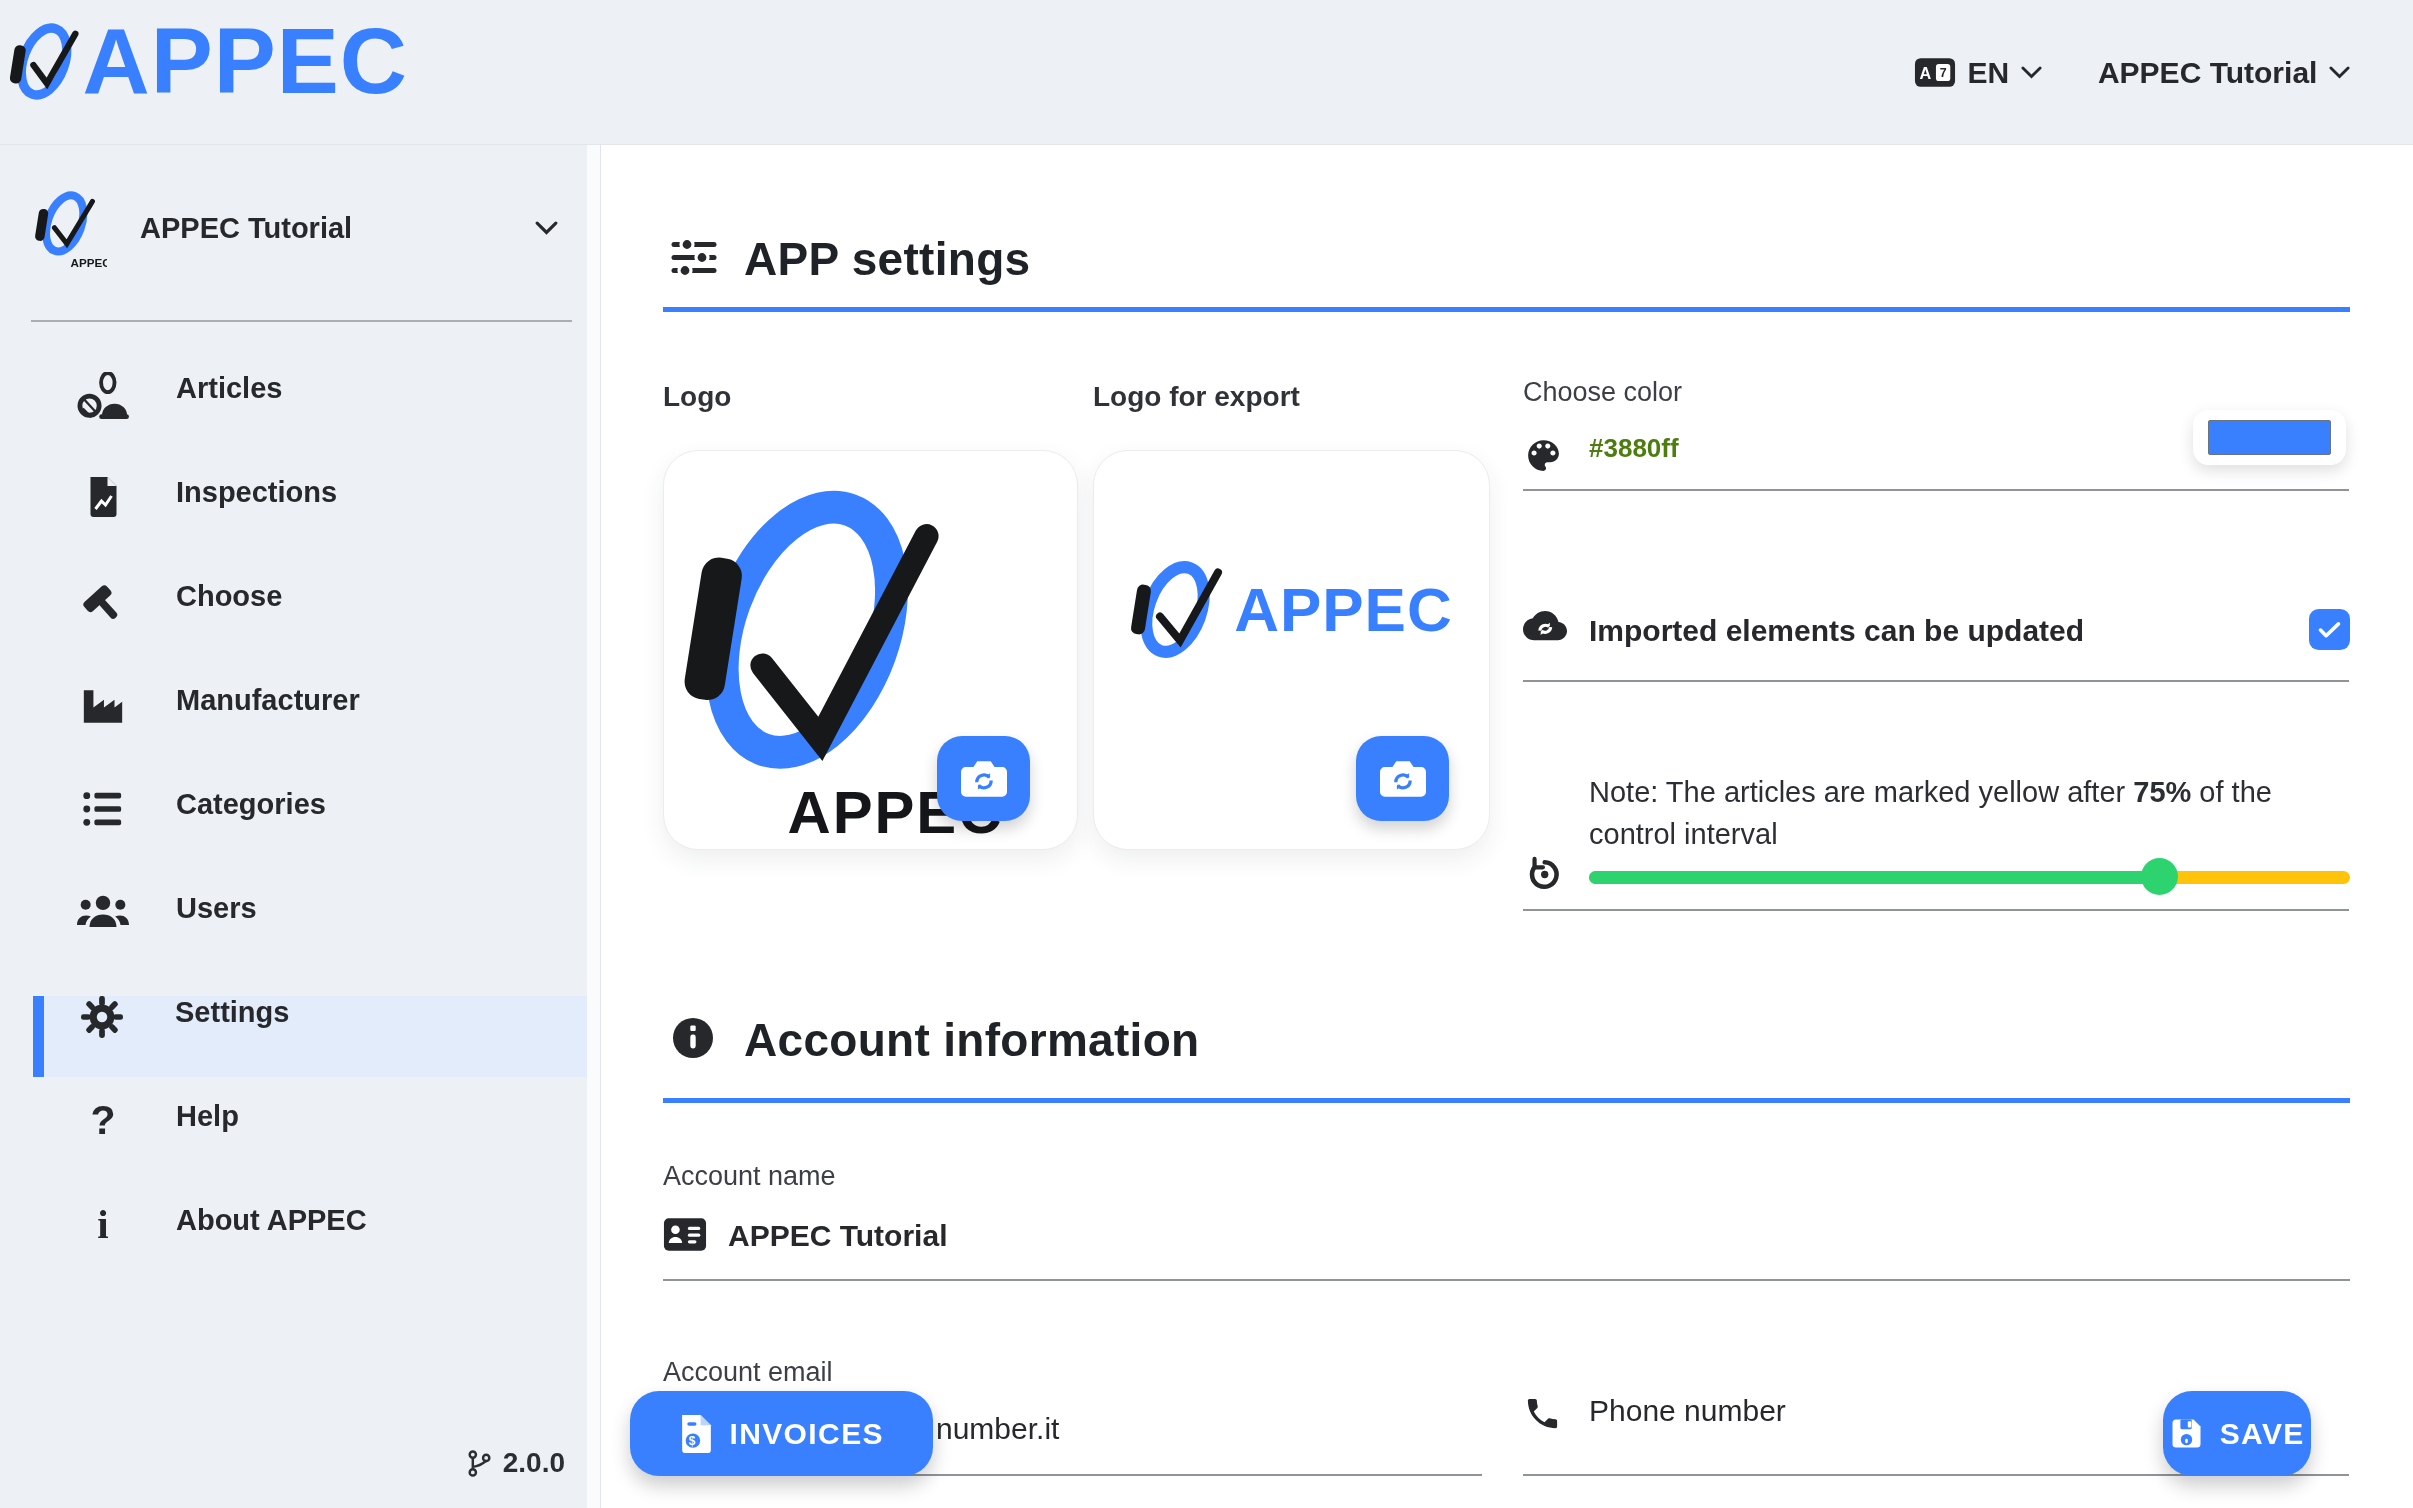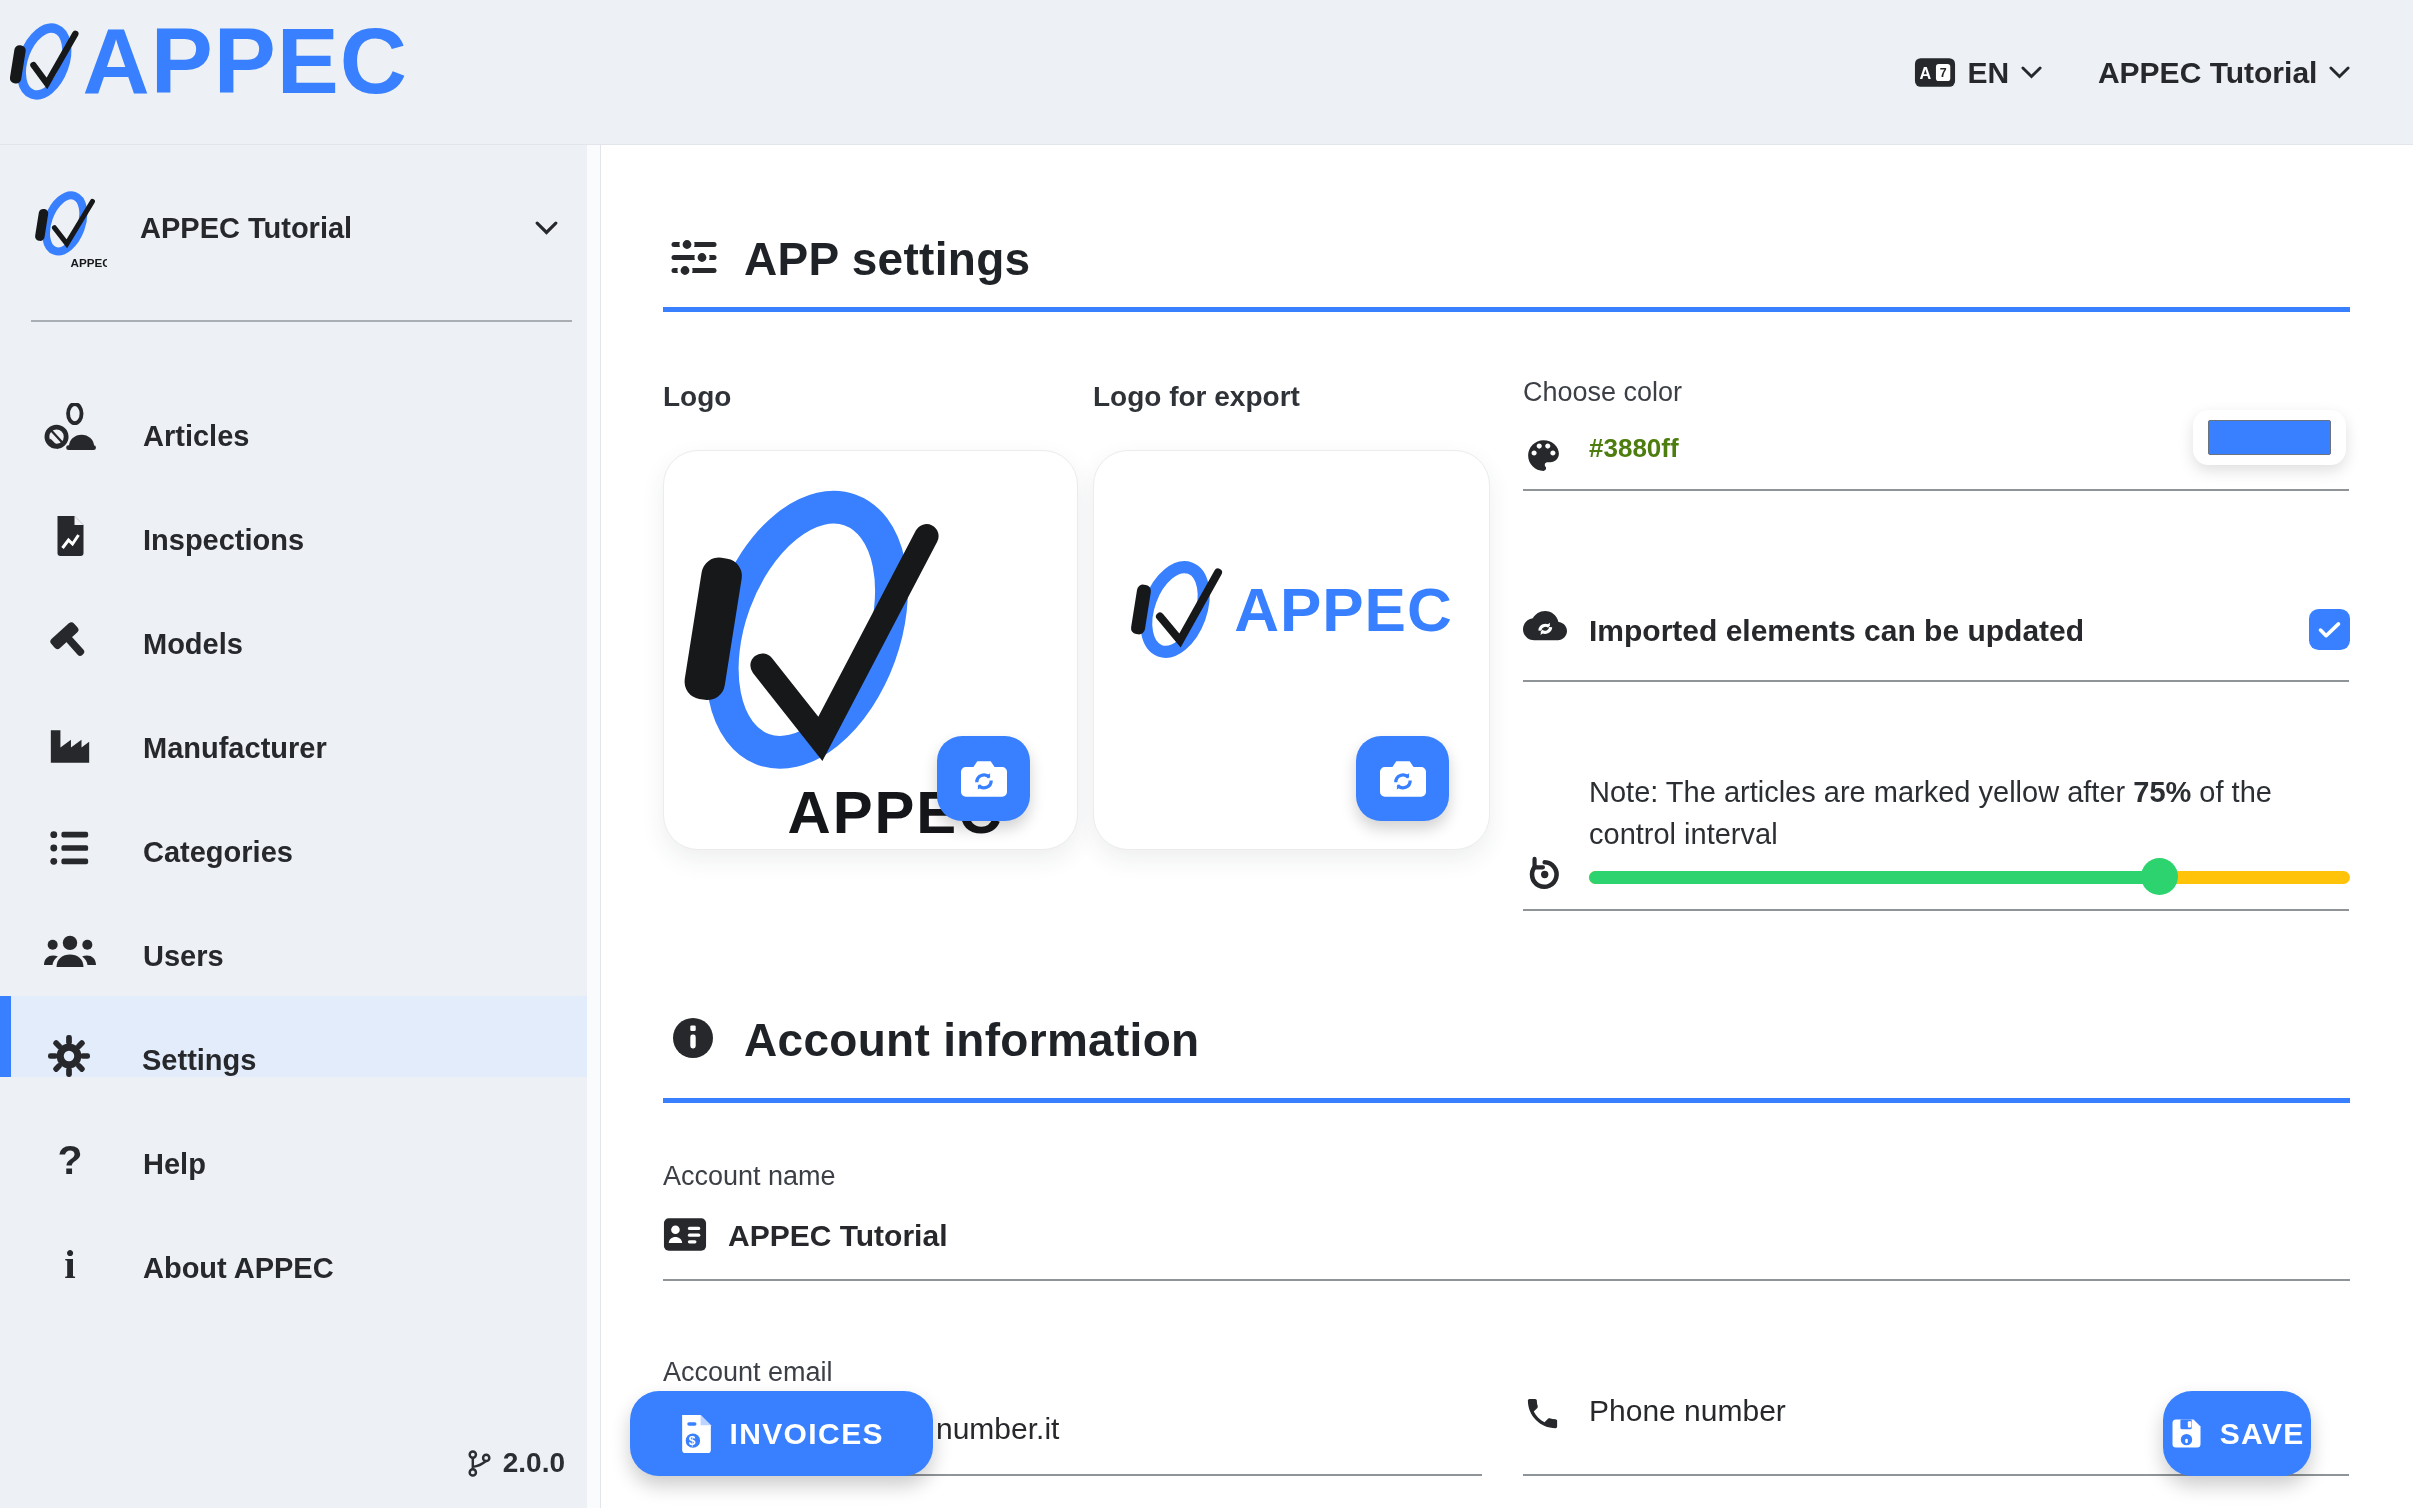--- a/index.html
+++ b/index.html
@@ -31,21 +31,21 @@
   .side-account {
     position:absolute; left:0; top:33px; width:587px; height:100px;
     display:flex; align-items:center; cursor:pointer;
   }
   .side-account .mini-logo { margin-left:34px; }
   .side-account .acct-label { margin-left:33px; font-size:29px; font-weight:600; color:#26282b; }
   .side-account .chev { margin-left:auto; margin-right:29px; }
   .side-divider { position:absolute; left:31px; top:175px; width:541px; height:1.9px; background:#a9aeb5; }
   .nav { position:absolute; left:0; top:227px; width:587px; display:flex; flex-direction:column; gap:23px; }
   .nav-item {
-    height:81px; display:flex; align-items:flex-end; padding-left:39px; cursor:pointer;
+    height:81px; display:flex; align-items:flex-start; padding-left:39px; cursor:pointer;margin-left:33px;
   }
   .nav-item.active { background:#e3ecfb; border-left:11.6px solid #3880ff; padding-left:27px; }
   .nav-ic { width:62px; display:flex; justify-content:center; align-items:center; }
   .nav-label { margin-left:42px; font-size:29px; font-weight:600; color:#26282b; }
   .glyph-ic { font-size:41px; font-weight:800; color:#26282b; line-height:1; }
   .version { position:absolute; right:35px; bottom:29px; display:flex; align-items:center; gap:9.7px; }
   .version-text { font-size:28px; font-weight:700; color:#2b2f33; }
   
   #main { position:absolute; left:601px; top:145px; width:1813px; height:1363px; background:#fff; }
   .sec-head-ic { position:absolute; }
@@ -181,21 +181,21 @@
 
       <div class="nav-item">
         <span class="nav-ic">
           <svg width="44" height="44" viewBox="0 0 46 46">
             <g fill="#26282b" transform="rotate(-42 23 23)">
               <rect x="5" y="10" width="32" height="13" rx="4"></rect>
               <rect x="18" y="20" width="8" height="24" rx="3.5"></rect>
             </g>
           </svg>
         </span>
-        <span class="nav-label">Models</span>
+        <span class="nav-label">Choose</span>
       </div>
 
       <div class="nav-item">
         <span class="nav-ic">
           <svg width="46" height="41" viewBox="0 0 48 42">
             <path d="M4 40V6h10v18l11-8v8l11-8v8l8-6v22z" fill="#26282b"></path>
           </svg>
         </span>
         <span class="nav-label">Manufacturer</span>
       </div>

